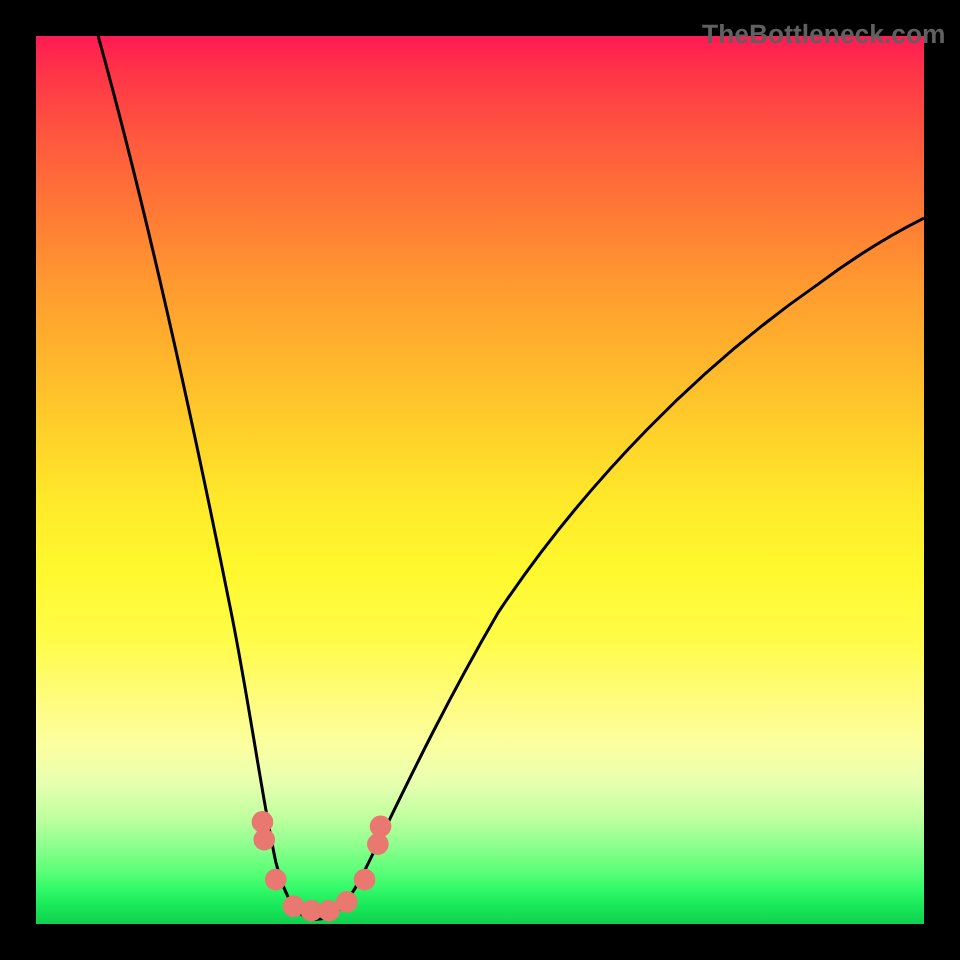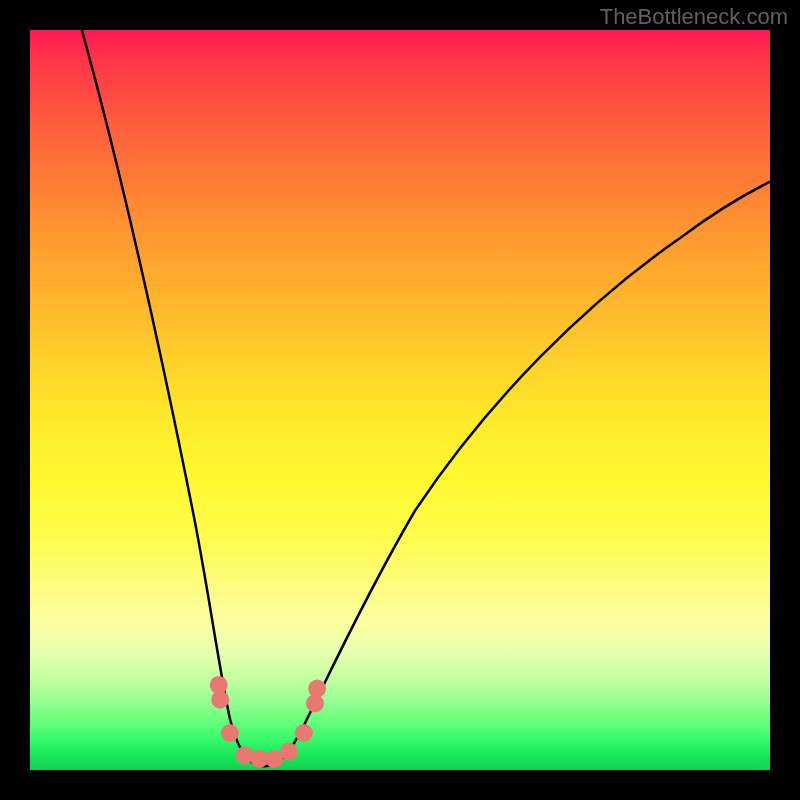--- a/index.html
+++ b/index.html
@@ -11,26 +11,26 @@
     body {
       width: 800px;
       height: 800px;
       background: #000;
       position: relative;
       font-family: Arial, sans-serif;
     }
     
     .watermark {
       position: absolute;
-      top: 4px;
+      top: 16px;
       right: 12px;
       z-index: 100;
       color: #606060;
       font-size: 22px;
-      font-weight: 400;
+      font-weight: 700;
     }
     
     .chart-container {
       position: absolute;
       top: 30px;
       left: 30px;
       right: 30px;
       bottom: 30px;
       z-index: 1;
     }

